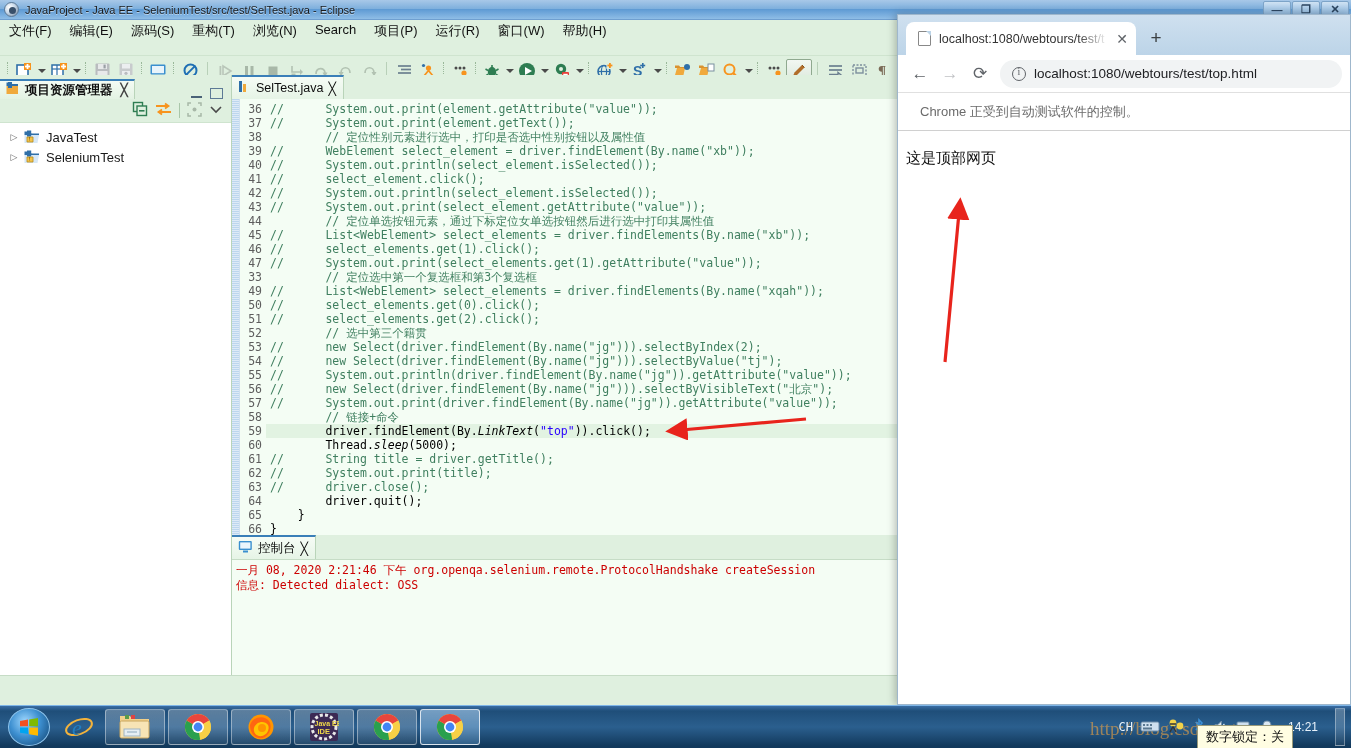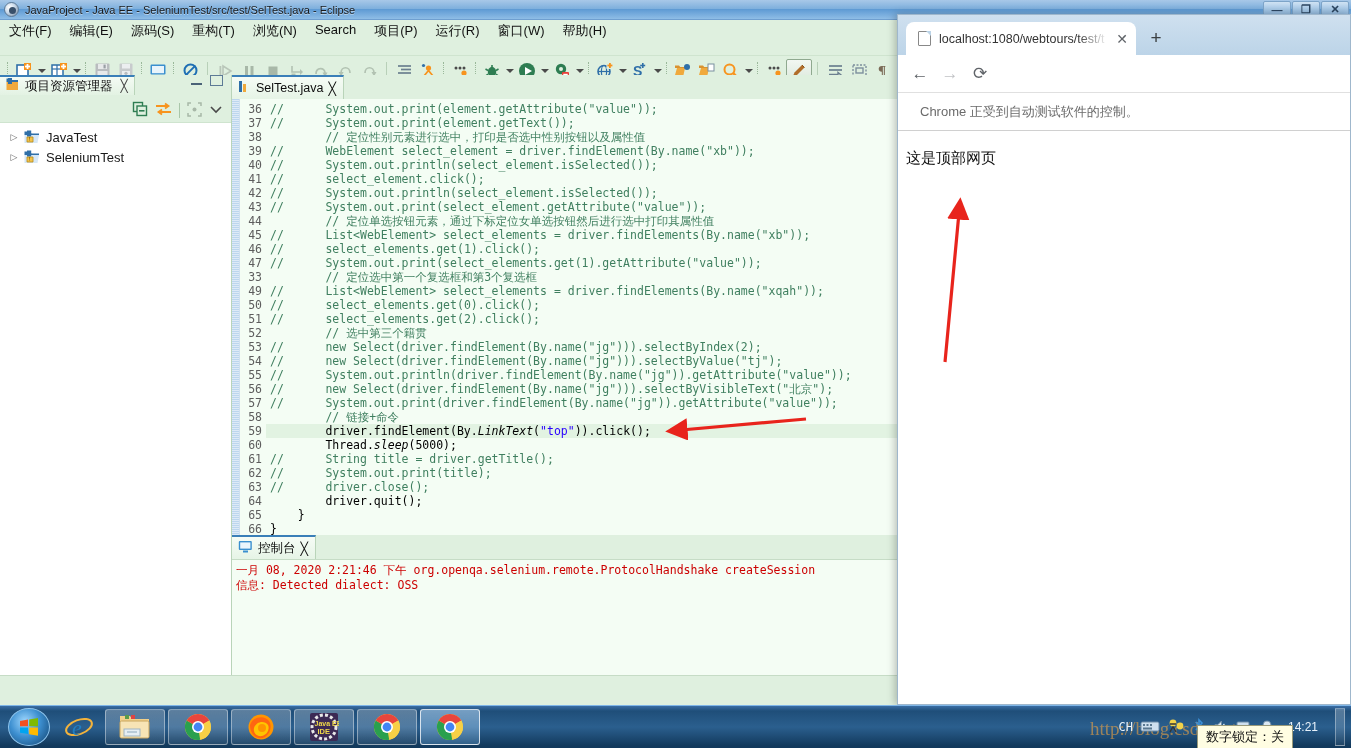--- a/index.html
+++ b/index.html
@@ -82,21 +82,21 @@
   
   .workarea { position: absolute; left: 0; top: 75px; right: 0; bottom: 30px; display: flex; }
 
   
   .explorer {
     width: 232px; flex: none;
     background: #dff0df;
     display: flex; flex-direction: column;
     border-right: 1px solid #b9d4b9;
   }
-  .viewtabrow { height: 24px; display: flex; align-items: flex-start; position: relative; }
+  .viewtabrow { height: 24px; display: flex; align-items: flex-end; position: relative; font-weight: bold; }
   .viewtab {
     display: flex; align-items: center; gap: 5px;
     padding: 0 6px 0 5px;
     background: linear-gradient(to bottom, #f4fbf4, #e3f2e3);
     border-top: 2px solid #3a7fb8;
     border-right: 1px solid #b9d4b9;
     font-size: 12.5px; color: #101010; white-space: nowrap;
   }
   .viewtab .xmark { font-size: 12px; color: #444; margin-left: 3px; }
   .viewtabrow .spacer { flex: 1; }
@@ -769,20 +769,24 @@
       <span class="favicon"></span>
       <span class="tabtitle">localhost:1080/webtours/test/t</span>
       <span class="tabclose">✕</span>
     </div>
     <div class="ch-newtab">+</div>
   </div>
   <div class="ch-toolbar">
     <div class="ch-navbtn">←</div>
     <div class="ch-navbtn disabled">→</div>
     <div class="ch-navbtn">⟳</div>
+    <div class="ch-omnibox">
+      <span class="ch-infoicon"></span>
+      <span>localhost:1080/webtours/test/top.html</span>
+    </div>
   </div>
   <div class="ch-infobar">Chrome 正受到自动测试软件的控制。</div>
   <div class="ch-content">
     <div class="ch-pagetext">这是顶部网页</div>
   </div>
 </div>
 
 <svg class="arrow" style="left:660px; top:415px; width:150px; height:25px;" viewBox="0 0 150 25">
   <defs>
     <marker id="ah1" markerWidth="7" markerHeight="7" refX="5.5" refY="3.5" orient="auto">

